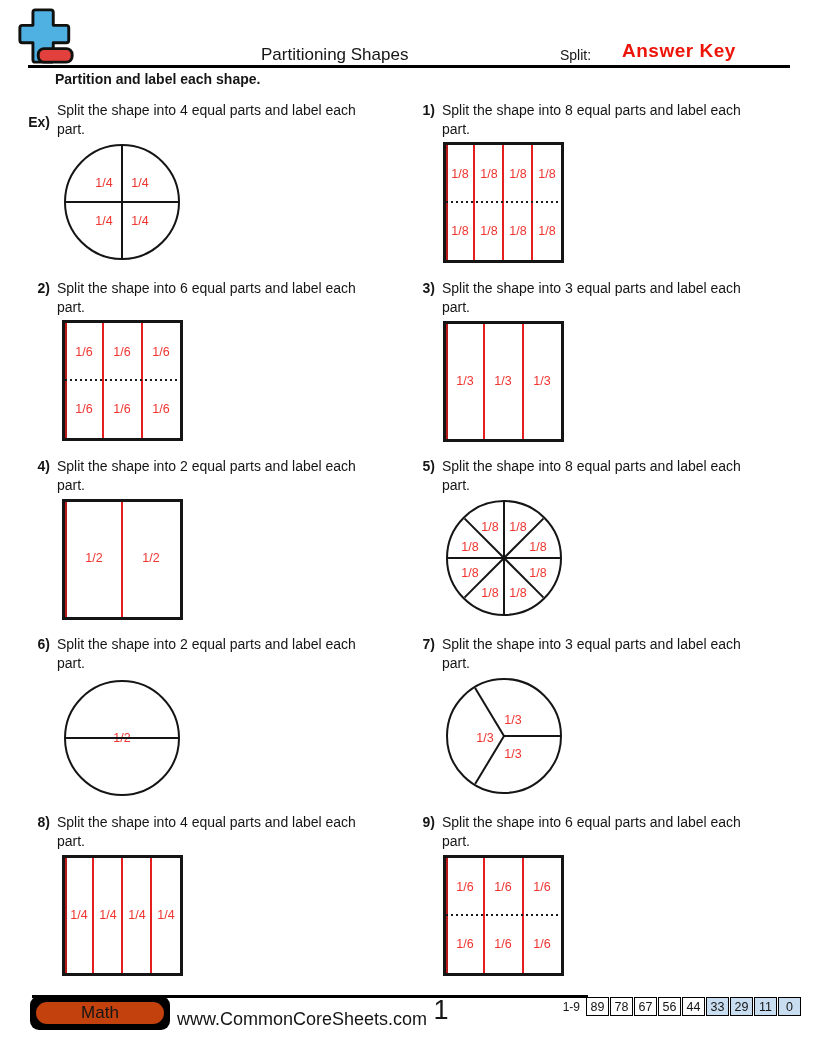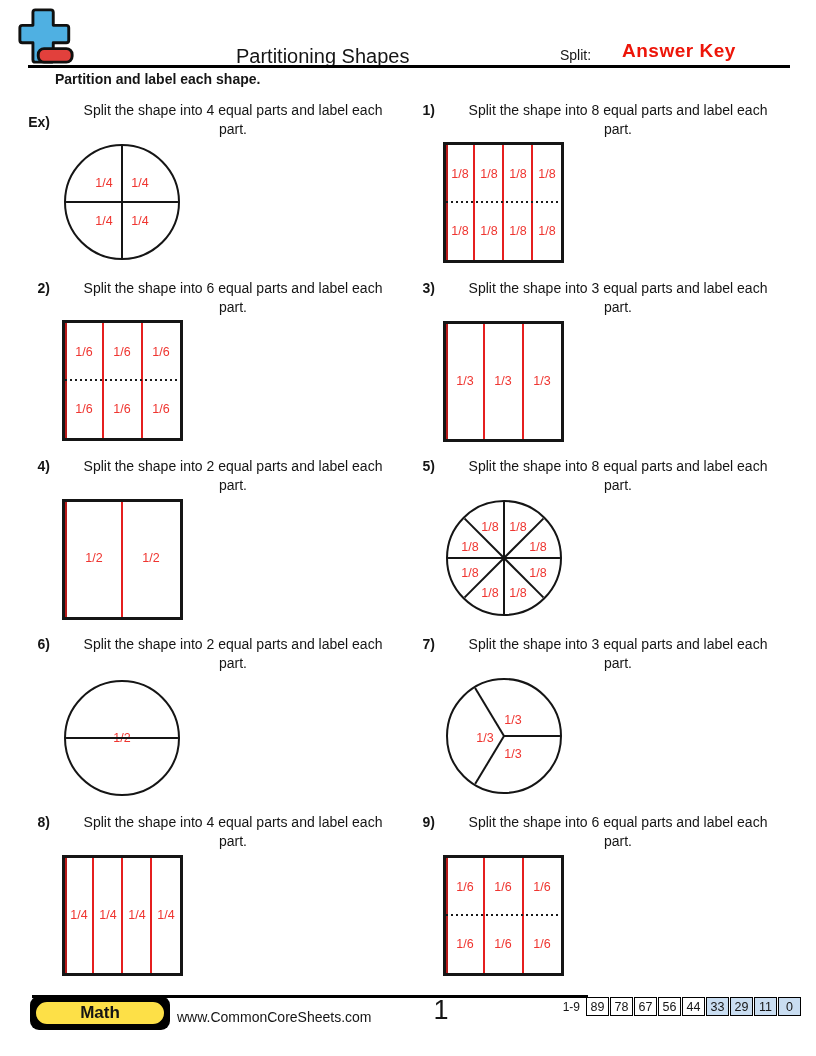--- a/index.html
+++ b/index.html
@@ -1,30 +1,30 @@
 <!DOCTYPE html>
 <html><head>
 <meta charset="utf-8">
 <style>
   html,body{margin:0;padding:0;background:#fff;}
   .page{position:relative;width:816px;height:1056px;background:#fff;overflow:hidden;
         font-family:"Liberation Sans",sans-serif;color:#151515;}
 
   
-  .title{position:absolute;left:236px;top:45px;font-size:20px;}
+  .title{position:absolute;left:261px;top:45px;font-size:17px;}
   .name-label{position:absolute;left:560px;top:47px;font-size:14px;}
   .answer-key{position:absolute;left:622px;top:40px;font-size:19px;font-weight:bold;
               color:#ed1509;letter-spacing:.5px;}
   .header-rule{position:absolute;left:28px;top:65px;width:762px;height:3px;background:#000;}
   .instruction{position:absolute;left:28px;top:71px;font-size:14px;font-weight:bold;padding-left:27px;}
   .logo{position:absolute;left:16px;top:6px;}
 
   
   .pnum{position:absolute;width:30px;text-align:right;font-size:14px;font-weight:bold;line-height:19px;}
-  .ptext{position:absolute;width:352px;font-size:14px;line-height:19px;text-align:center;}
+  .ptext{position:absolute;width:352px;font-size:14px;line-height:19px;}
 
   
   .square{position:absolute;width:115px;height:115px;border:3px solid #151515;background:#fff;}
   .vline{position:absolute;top:0;bottom:0;width:2px;background:#e51f1f;}
   .redge{position:absolute;left:0;top:0;bottom:0;width:2px;background:#b81a1a;}
   .dotline{position:absolute;left:0;right:0;height:2px;
            background:repeating-linear-gradient(90deg,#1a1a1a 0 2px,transparent 2px 5px);}
 
   
   .circle{position:absolute;width:112px;height:112px;border:2px solid #151515;border-radius:50%;
@@ -35,24 +35,24 @@
   .cd.d1{transform:rotate(45deg);}
   .cd.d2{transform:rotate(-45deg);}
   .cray{position:absolute;left:56px;top:55px;width:57px;height:2px;background:#151515;transform-origin:0 50%;}
 
   .frac{position:absolute;transform:translate(-50%,-50%);color:#ef3530;font-size:12.5px;
         line-height:1;white-space:nowrap;}
 
   
   .foot-rule{position:absolute;left:32px;top:995px;width:556px;height:3px;background:#000;}
   .badge{position:absolute;left:30px;top:996px;width:140px;height:34px;background:#000;border-radius:9px;}
-  .badge-pill{position:absolute;left:4px;top:4px;right:4px;bottom:4px;background:#fde047;
+  .badge-pill{position:absolute;left:4px;top:4px;right:4px;bottom:4px;background:#c2410c;
               border:2px solid #000;border-radius:13px;display:flex;align-items:center;
-              justify-content:center;font-size:17px;font-weight:bold;}
-  .website{position:absolute;left:177px;top:1009px;font-size:14px;}
+              justify-content:center;font-size:17px;font-weight:normal;}
+  .website{position:absolute;left:177px;top:1009px;font-size:18px;}
   .pageno{position:absolute;left:425px;top:995px;width:32px;text-align:center;font-size:27px;}
   .range{position:absolute;left:540px;top:1000px;width:40px;text-align:right;font-size:12px;}
   .scores{position:absolute;left:586px;top:997px;display:flex;gap:1px;}
   .scorebox{width:21px;height:17px;border:1.5px solid #000;display:flex;align-items:center;
             justify-content:center;font-size:12.5px;background:#fff;}
   .scorebox.hl{background:#c9ddf1;}
 </style>
 </head>
 <body>
 

